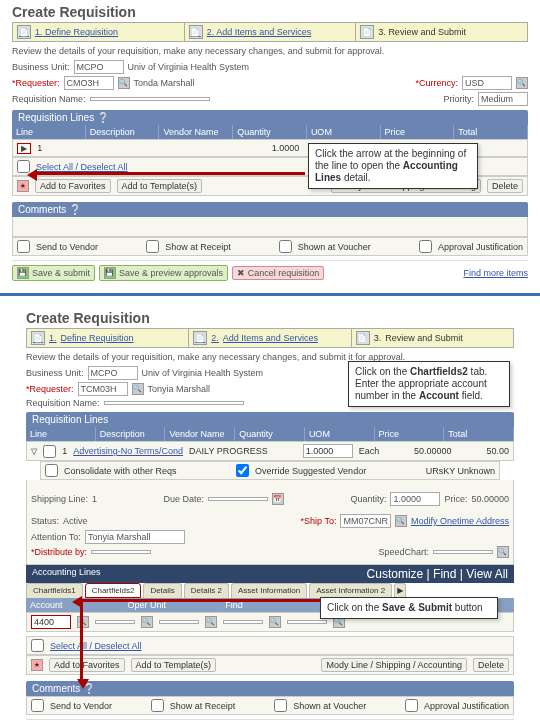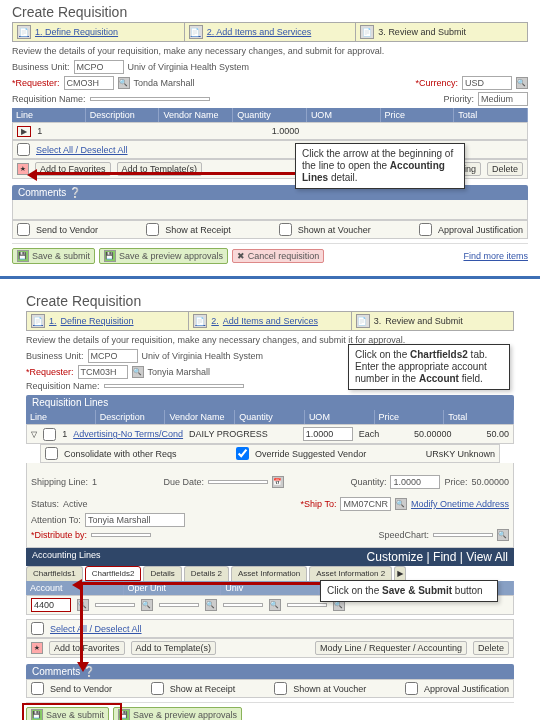--- a/index.html
+++ b/index.html
@@ -7,21 +7,21 @@
     font-family: Arial, sans-serif;
     font-size: 9px;
     background: #fff;
     width: 540px;
     color: #333;
   }
   .section { margin-bottom: 12px; position: relative; }
 
   .title {
     font-size: 14px;
-    font-weight: normal;
+    font-weight: bold;
     color: #555;
     padding: 4px 12px 0 12px;
   }
   .wizard {
     display: flex;
     border: 1px solid #aaa;
     margin: 2px 12px;
     background: #f5f5cc;
   }
   .wiz-step {
@@ -206,39 +206,40 @@
     <span class="icon-sq">🔍</span>
   </div>
   <div class="row">
     <span>Requisition Name:</span>
     <span class="ifield" style="min-width:120px"></span>
     <span style="flex:1"></span>
     <span>Priority:</span>
     <span class="ifield">Medium</span>
   </div>
 
+  <div class="bar-title"><span>Requisition Lines</span> <span>❔</span></div>
   <div class="grid-header">
     <div>Line</div>
     <div>Description</div>
     <div>Vendor Name</div>
     <div>Quantity</div>
     <div>UOM</div>
     <div>Price</div>
     <div>Total</div>
   </div>
   <div class="subbar" style="height:18px;">
     <span style="border:1.5px solid #a00; padding:0 3px; font-size:8px; color:#444;">▶</span>
     <span>1</span>
     <span style="flex:1"></span>
     <span>1.0000</span>
     <span style="flex:1"></span>
   </div>
 
   <div class="arrow-red" style="top:172px; left:35px; width:270px;"></div>
-  <div class="callout" style="top:143px; left:295px;" id="callout1">Click the arrow at the beginning of the line to open the <b>Accounting Lines</b> detail.</div>
+  <div class="callout" style="top:143px; left:308px;" id="callout1">Click the arrow at the beginning of the line to open the <b>Accounting Lines</b> detail.</div>
 
   <div class="subbar">
     <input type="checkbox" style="">
     <span class="link">Select All / Deselect All</span>
   </div>
   <div class="subbar">
     <span class="icon-sq" style="background:#faa;">★</span>
     <span class="btn">Add to Favorites</span>
     <span class="btn">Add to Template(s)</span>
     <span style="flex:1"></span>
@@ -401,21 +402,21 @@
     <div class="tab active" style="border:1.5px solid #a00;">Chartfields2</div>
     <div class="tab">Details</div>
     <div class="tab">Details 2</div>
     <div class="tab">Asset Information</div>
     <div class="tab">Asset Information 2</div>
     <div class="tab" style="padding:2px">▶</div>
   </div>
   <div class="grid-header" style="margin:0 6px;background:#88a0c4">
     <div>Account</div>
     <div>Oper Unit</div>
-    <div>Univ</div>
+    <div>Find</div>
     <div>Oper Unit Affil</div>
     <div>A_CODE</div>
   </div>
   <div class="subbar" style="margin:0 6px;">
     <span class="ifield" style="border:1.5px solid #a00;min-width:40px">4400</span>
     <span class="icon-sq">🔍</span>
     <span class="ifield" style="min-width:40px"></span>
     <span class="icon-sq">🔍</span>
     <span class="ifield" style="min-width:40px"></span>
     <span class="icon-sq">🔍</span>
@@ -429,21 +430,21 @@
 
   <div class="subbar" style="margin:4px 6px 0 6px;">
     <input type="checkbox" style="">
     <span class="link">Select All / Deselect All</span>
   </div>
   <div class="subbar" style="margin:0 6px;">
     <span class="icon-sq" style="background:#faa;">★</span>
     <span class="btn">Add to Favorites</span>
     <span class="btn">Add to Template(s)</span>
     <span style="flex:1"></span>
-    <span class="btn">Mody Line / Requester / Accounting</span>
+    <span class="btn">Mody Line / Shipping / Accounting</span>
     <span class="btn">Delete</span>
   </div>
 
   <div class="bar-title" style="margin:6px 6px 0 6px"><span>Comments</span> <span>❔</span></div>
   <div class="subbar" style="margin:0 6px;">
     <input type="checkbox" style="">
       <span>Send to Vendor</span>
     <span style="flex:1"></span>
     <input type="checkbox" style="">
       <span>Show at Receipt</span>

